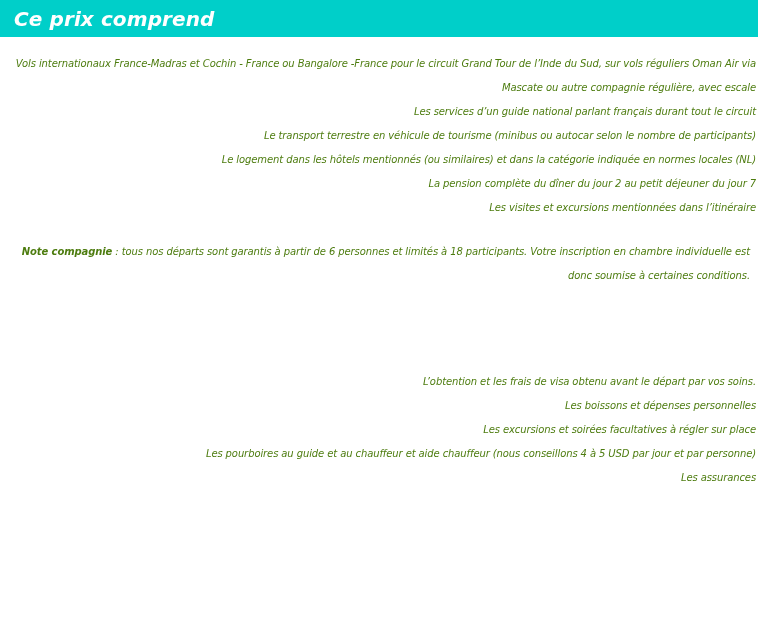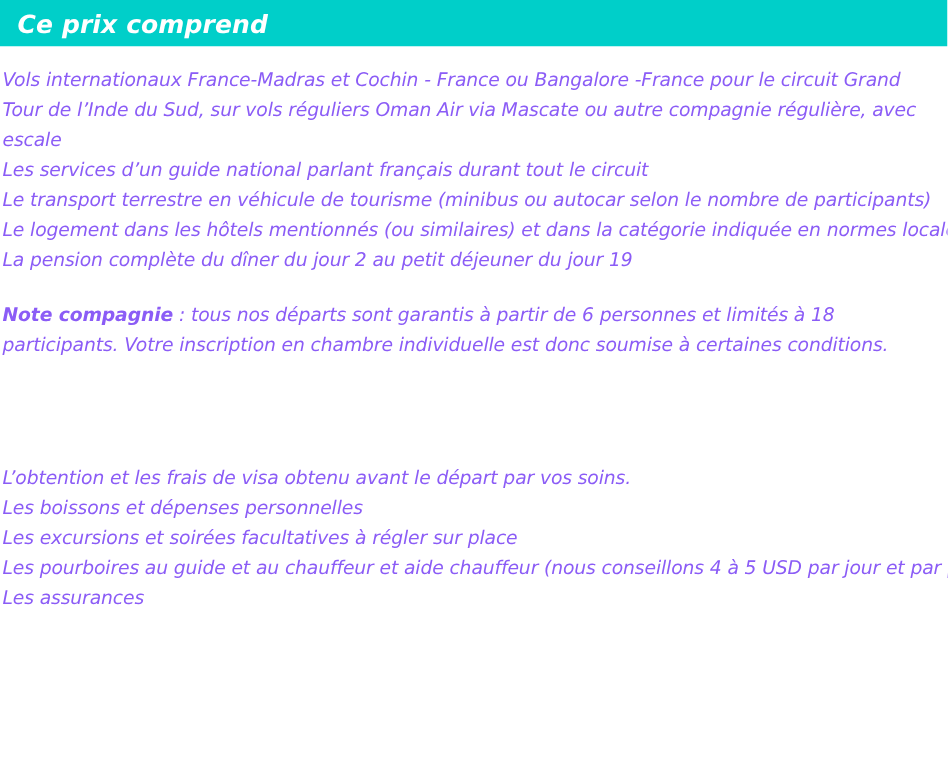--- a/index.html
+++ b/index.html
@@ -10,20 +10,21 @@
     width: 758px;
     height: 620px;
     background: #ffffff;
     font-family: "DejaVu Sans", sans-serif;
     overflow: hidden;
   }
   .page {
     position: relative;
     width: 758px;
     height: 620px;
+    text-align: right;
   }
   .section-header {
     background: #00cfc9;
     width: 758px;
     box-sizing: border-box;
     display: flex;
     align-items: center;
   }
   .section-header .title {
     color: #ffffff;
@@ -40,24 +41,24 @@
     height: 37px;
   }
   #header-excluded {
     height: 37px;
     margin-top: 0;
   }
   .body-block {
     padding: 0 2px 0 2px;
   }
   .line, .para {
-    color: #8b5cf6;
+    color: #4d7c0f;
     font-family: "DejaVu Sans", sans-serif;
     font-style: italic;
-    font-size: 15px;
+    font-size: 10px;
     line-height: 24px;
     letter-spacing: -0.1px;
     white-space: nowrap;
   }
   .para {
     white-space: normal;
     max-width: 756px;
   }
   .para.wrapnote {
     max-width: 748px;
@@ -80,21 +81,22 @@
     <span class="title">Ce prix comprend</span>
   </div>
 
   <div class="spacer-1"></div>
 
   <div class="body-block">
     <div class="para">Vols internationaux France-Madras et Cochin - France ou Bangalore -France pour le circuit Grand Tour de l’Inde du Sud, sur vols réguliers Oman Air via Mascate ou autre compagnie régulière, avec escale</div>
     <div class="line">Les services d’un guide national parlant français durant tout le circuit</div>
     <div class="line">Le transport terrestre en véhicule de tourisme (minibus ou autocar selon le nombre de participants)</div>
     <div class="line">Le logement dans les hôtels mentionnés (ou similaires) et dans la catégorie indiquée en normes locales (NL)</div>
-    <div class="line">La pension complète du dîner du jour 2 au petit déjeuner du jour 19</div>
+    <div class="line">La pension complète du dîner du jour 2 au petit déjeuner du jour 7</div>
+    <div class="line">Les visites et excursions mentionnées dans l’itinéraire</div>
 
     <div class="spacer-3"></div>
 
     <div class="para wrapnote"><b>Note compagnie</b><span> : tous nos départs sont garantis à partir de 6 personnes et limités à 18 participants. Votre inscription en chambre individuelle est donc soumise à certaines conditions.</span></div>
   </div>
 
   <div class="spacer-4"></div>
 
 
   <div class="spacer-5"></div>

